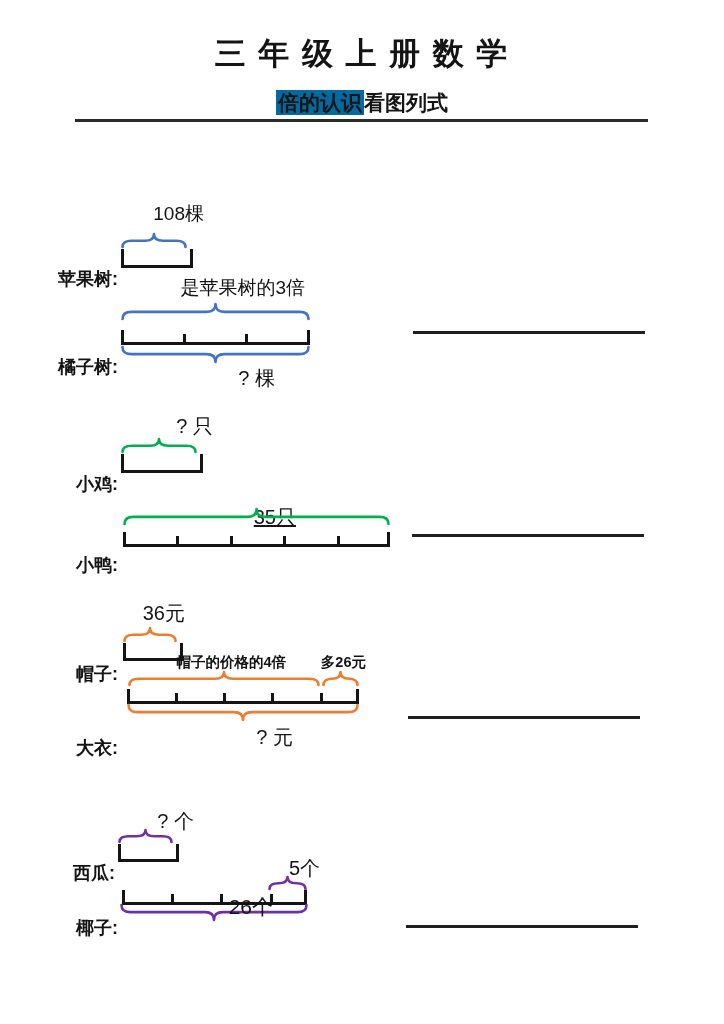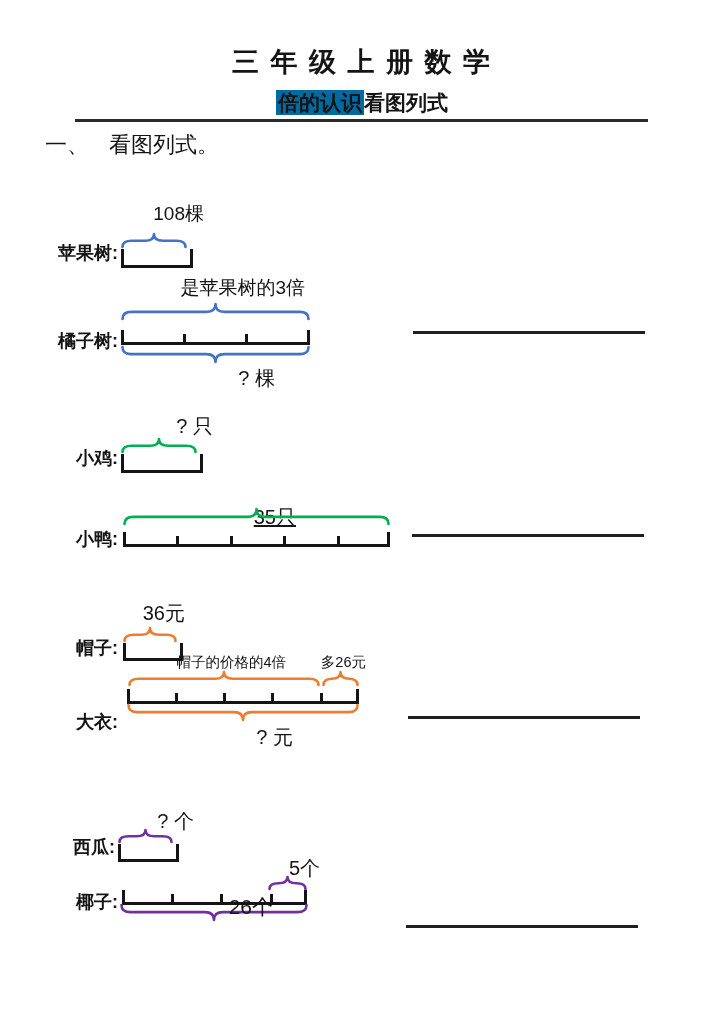--- a/index.html
+++ b/index.html
@@ -1,33 +1,33 @@
 <!DOCTYPE html>
 <html><head>
 <meta charset="utf-8">
 <style>
   html,body{margin:0;padding:0;background:#ffffff;}
   .page{position:relative;width:724px;height:1024px;background:#fff;overflow:hidden;
         font-family:"Liberation Sans","DejaVu Sans",sans-serif;color:#141414;}
   .abs{position:absolute;}
   .ctr{text-align:right;}
-  .rt{text-align:right;}
+  .rt{text-align:right;margin-top:26px;}
 
-  .title{top:33px;left:0;width:724px;text-align:center;font-size:27px;font-weight:bold;letter-spacing:2px;margin-top:11px;}
+  .title{top:33px;left:0;width:724px;text-align:center;font-size:31px;font-weight:bold;letter-spacing:2px;}
   .subtitle{top:89px;left:0;width:724px;text-align:center;font-size:21px;font-weight:bold;}
   .subtitle .hl{padding:1px 2px;}
   .rule{left:75px;top:119px;width:573px;height:3px;background:#2b2b2b;}
   .section{left:45px;top:130px;font-size:22px;}
   .section span{margin-right:20px;}
 
   .lbl{font-size:18px;font-weight:bold;width:93px;}
   .num{font-size:19px;}
   .num20{font-size:20px;}
   .num21{font-size:21px;}
-  .smalltxt{font-size:14.5px;font-weight:normal;}
+  .smalltxt{font-size:14.5px;font-weight:bold;}
 
   .bar-small{border-left:3px solid #141414;border-right:3px solid #141414;border-bottom:3px solid #141414;}
   .bar-long{border-bottom:3px solid #141414;}
   .bar-long .tick{position:absolute;bottom:-1px;width:3px;height:9px;background:#141414;}
   .bar-long .tick.end{height:13px;}
 
   svg.brace{overflow:visible;}
   svg.brace path{fill:none;stroke-width:2.6;stroke-linecap:round;stroke-linejoin:round;}
 
   .ansline{height:2.5px;background:#1f1f1f;}
@@ -35,23 +35,20 @@
 </head>
 <body>
 
 <div class="page">
 
   <div class="abs title">三 年 级 上 册 数 学</div>
   <div class="abs subtitle">
     <span class="hl" style="background-color: #0369a1;">倍的认识</span><span>看图列式</span>
   </div>
   <div class="abs rule"></div>
-  <div class="abs section">
-    <span>一、</span><span>看图列式。</span>
-  </div>
 
   <div class="abs num ctr" style="left:104px;top:201px;width:100px;">108棵</div>
   <svg class="brace abs" style="left:121px;top:233px;" width="66" height="15">
       <path stroke="#4472C4" d="M1.5,14 Q1.5,7.800000000000001 10.5,7.800000000000001 H24 Q33,7.800000000000001 33,1 Q33,7.800000000000001 42,7.800000000000001 H55.5 Q64.5,7.800000000000001 64.5,14"></path>
     </svg>
   <div class="abs lbl rt" style="left:25px;top:241px;">苹果树:</div>
   <div class="abs bar-small" style="left:121px;top:249px;width:66px;height:16px;"></div>
 
   <div class="abs num ctr" style="left:150px;top:275px;width:155px;">是苹果树的3倍</div>
   <svg class="brace abs" style="left:121px;top:303px;" width="189" height="17">

